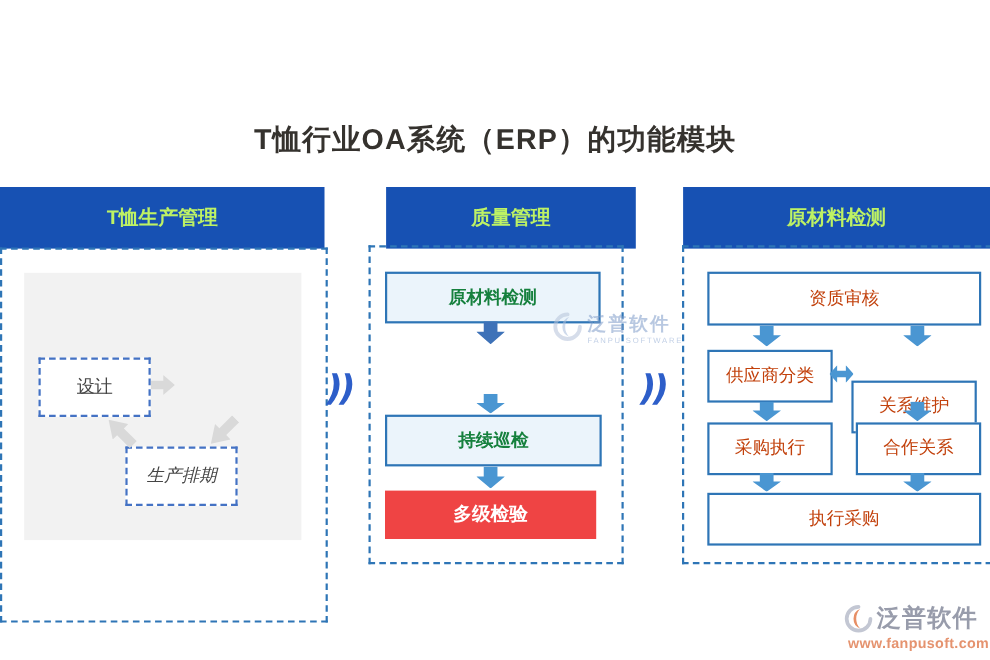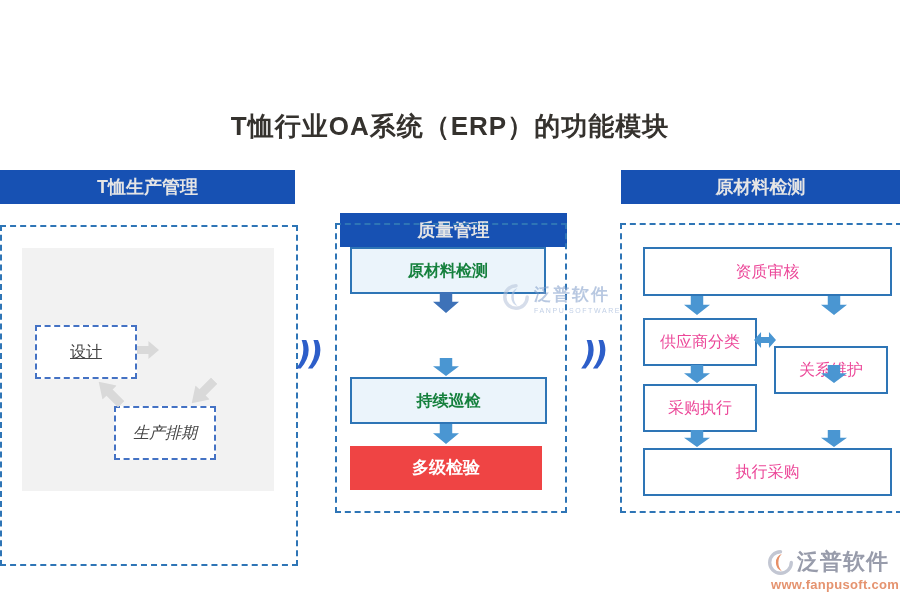--- a/index.html
+++ b/index.html
@@ -2,38 +2,38 @@
 <html><head>
 <meta charset="utf-8">
 <style>
   html, body { margin:0; padding:0; background:#ffffff; }
   body { width:900px; height:600px; overflow:hidden; font-family:"Liberation Sans", sans-serif; }
   #stage { position:relative; width:900px; height:600px; background:#ffffff; }
 
   .title { position:absolute; left:0; top:109px; width:900px; text-align:center;
            font-size:26px; font-weight:bold; color:#35322e; letter-spacing:1px; }
 
-  .colheader { position:absolute; top:170px; height:34px; background:#1751b3; color:#e5e5e5;
+  .colheader { position:absolute; top:170px; height:56px; background:#1751b3; color:#bef264;
                font-size:18px; font-weight:bold; display:flex; align-items:center; justify-content:center; }
   .h1 { left:0; width:295px; }
-  .h2 { left:340px; width:227px;margin-top:43px; }
+  .h2 { left:351px; width:227px; }
   .h3 { left:621px; width:279px; }
 
   .container { position:absolute; border:2px dashed #2e75b6; background:transparent; }
   .c1 { left:0px;   top:225px; width:294px; height:337px; }
   .c2 { left:335px; top:223px; width:228px; height:286px; }
   .c3 { left:620px; top:223px; width:278px; height:286px; }
 
   .graypanel { position:absolute; left:22px; top:248px; width:252px; height:243px; background:#f2f2f2; }
 
   .node { position:absolute; display:flex; align-items:center; justify-content:center;
           text-align:center; line-height:1.25; }
   .dashedb { background:#ffffff; border:2px dashed #4472c4; color:#454545; font-size:16px; }
   .qbox    { background:#ebf4fb; border:2px solid #2e75b6; color:#15803d; font-size:16px; font-weight:bold; }
-  .sbox    { background:#ffffff; border:2px solid #2e75b6; color:#ec4899; font-size:16px; }
+  .sbox    { background:#ffffff; border:2px solid #2e75b6; color:#c2410c; font-size:16px; }
   .redbox  { background:#ef4444; color:#ffffff; font-size:17px; font-weight:bold; }
 
   
   .n-design   { left:35px;  top:325px; width:98px; height:50px;text-decoration:underline; }
   .n-material { left:162px; top:325px; width:98px; height:50px; }
   .n-schedule { left:114px;  top:406px; width:98px; height:50px;font-style:italic; }
 
   
   .n-raw      { left:350px; top:247px; width:192px; height:43px; }
   .n-process  { left:350px; top:315px; width:93px;  height:44px; padding:0 12px; box-sizing:border-box; font-size:15px; }
@@ -123,20 +123,21 @@
 
   <div class="node sbox n-qual">资质审核</div>
   <div class="arr-down r-a1l"></div>
   <div class="arr-down r-a1r"></div>
   <div class="node sbox n-classify">供应商分类</div>
   <div class="arr-dbl"></div>
   <div class="node sbox n-relation">关系维护</div>
   <div class="arr-down r-a2l"></div>
   <div class="arr-down r-a2r"></div>
   <div class="node sbox n-purchex">采购执行</div>
+  <div class="node sbox n-coop">合作关系</div>
   <div class="arr-down r-a3l"></div>
   <div class="arr-down r-a3r"></div>
   <div class="node sbox n-execpur">执行采购</div>
 
   <div class="wm wm-center">
     <svg width="28" height="28" viewBox="0 0 40 40">
       <path d="M20 4 A16 16 0 1 0 36 20" fill="none" stroke="#b6c3da" stroke-width="5" stroke-linecap="round"></path>
       <path d="M22 7 A14 14 0 0 0 22 33 A19 19 0 0 1 22 7 Z" fill="#a8bcdc"></path>
     </svg>
     <div class="wm-col">

